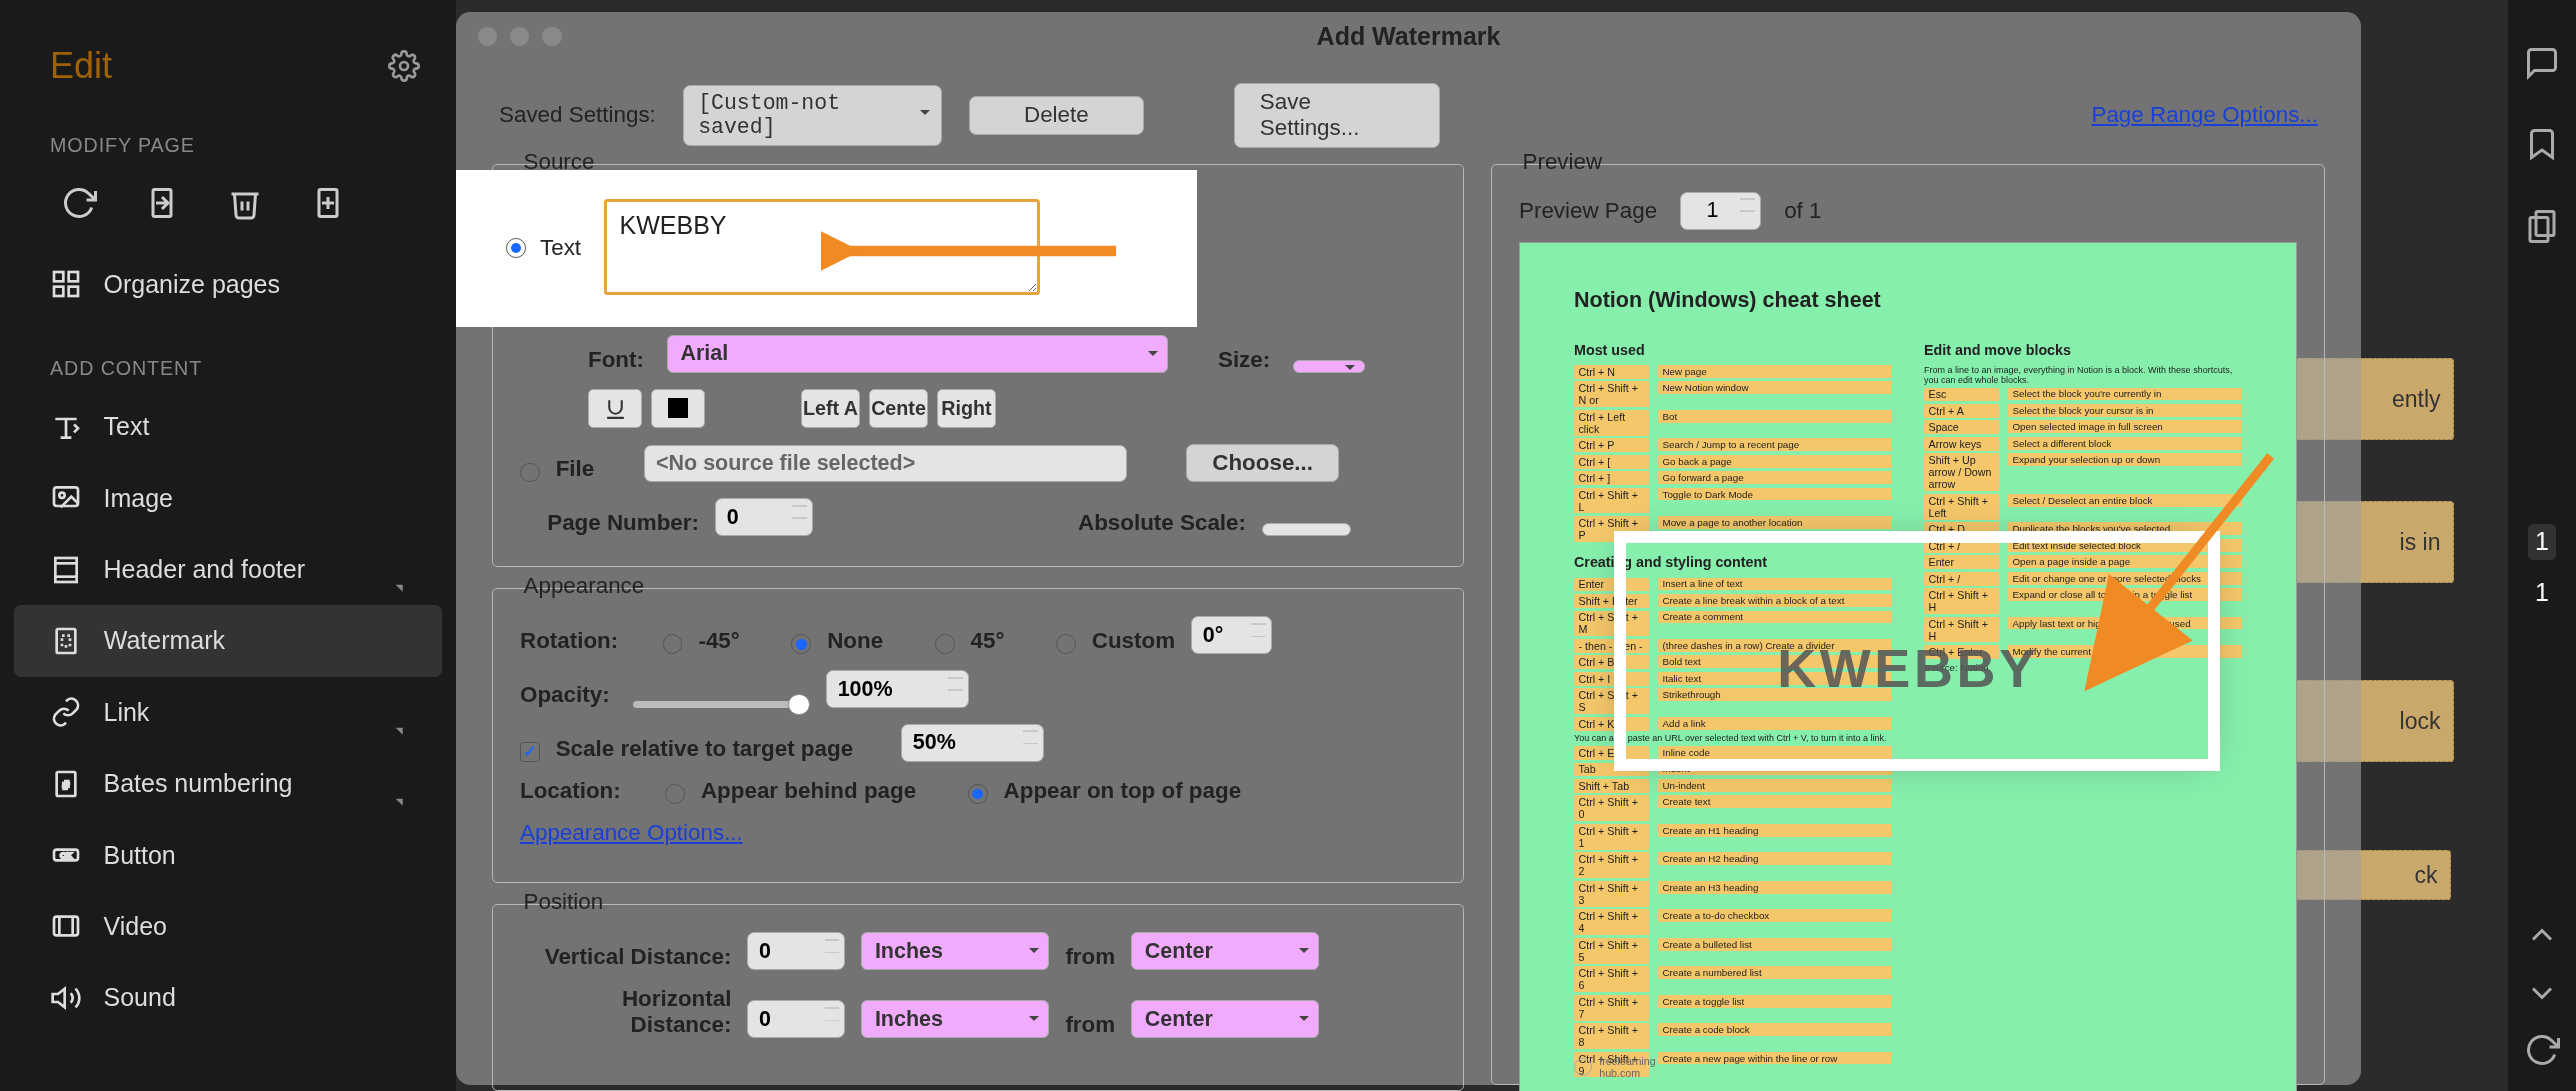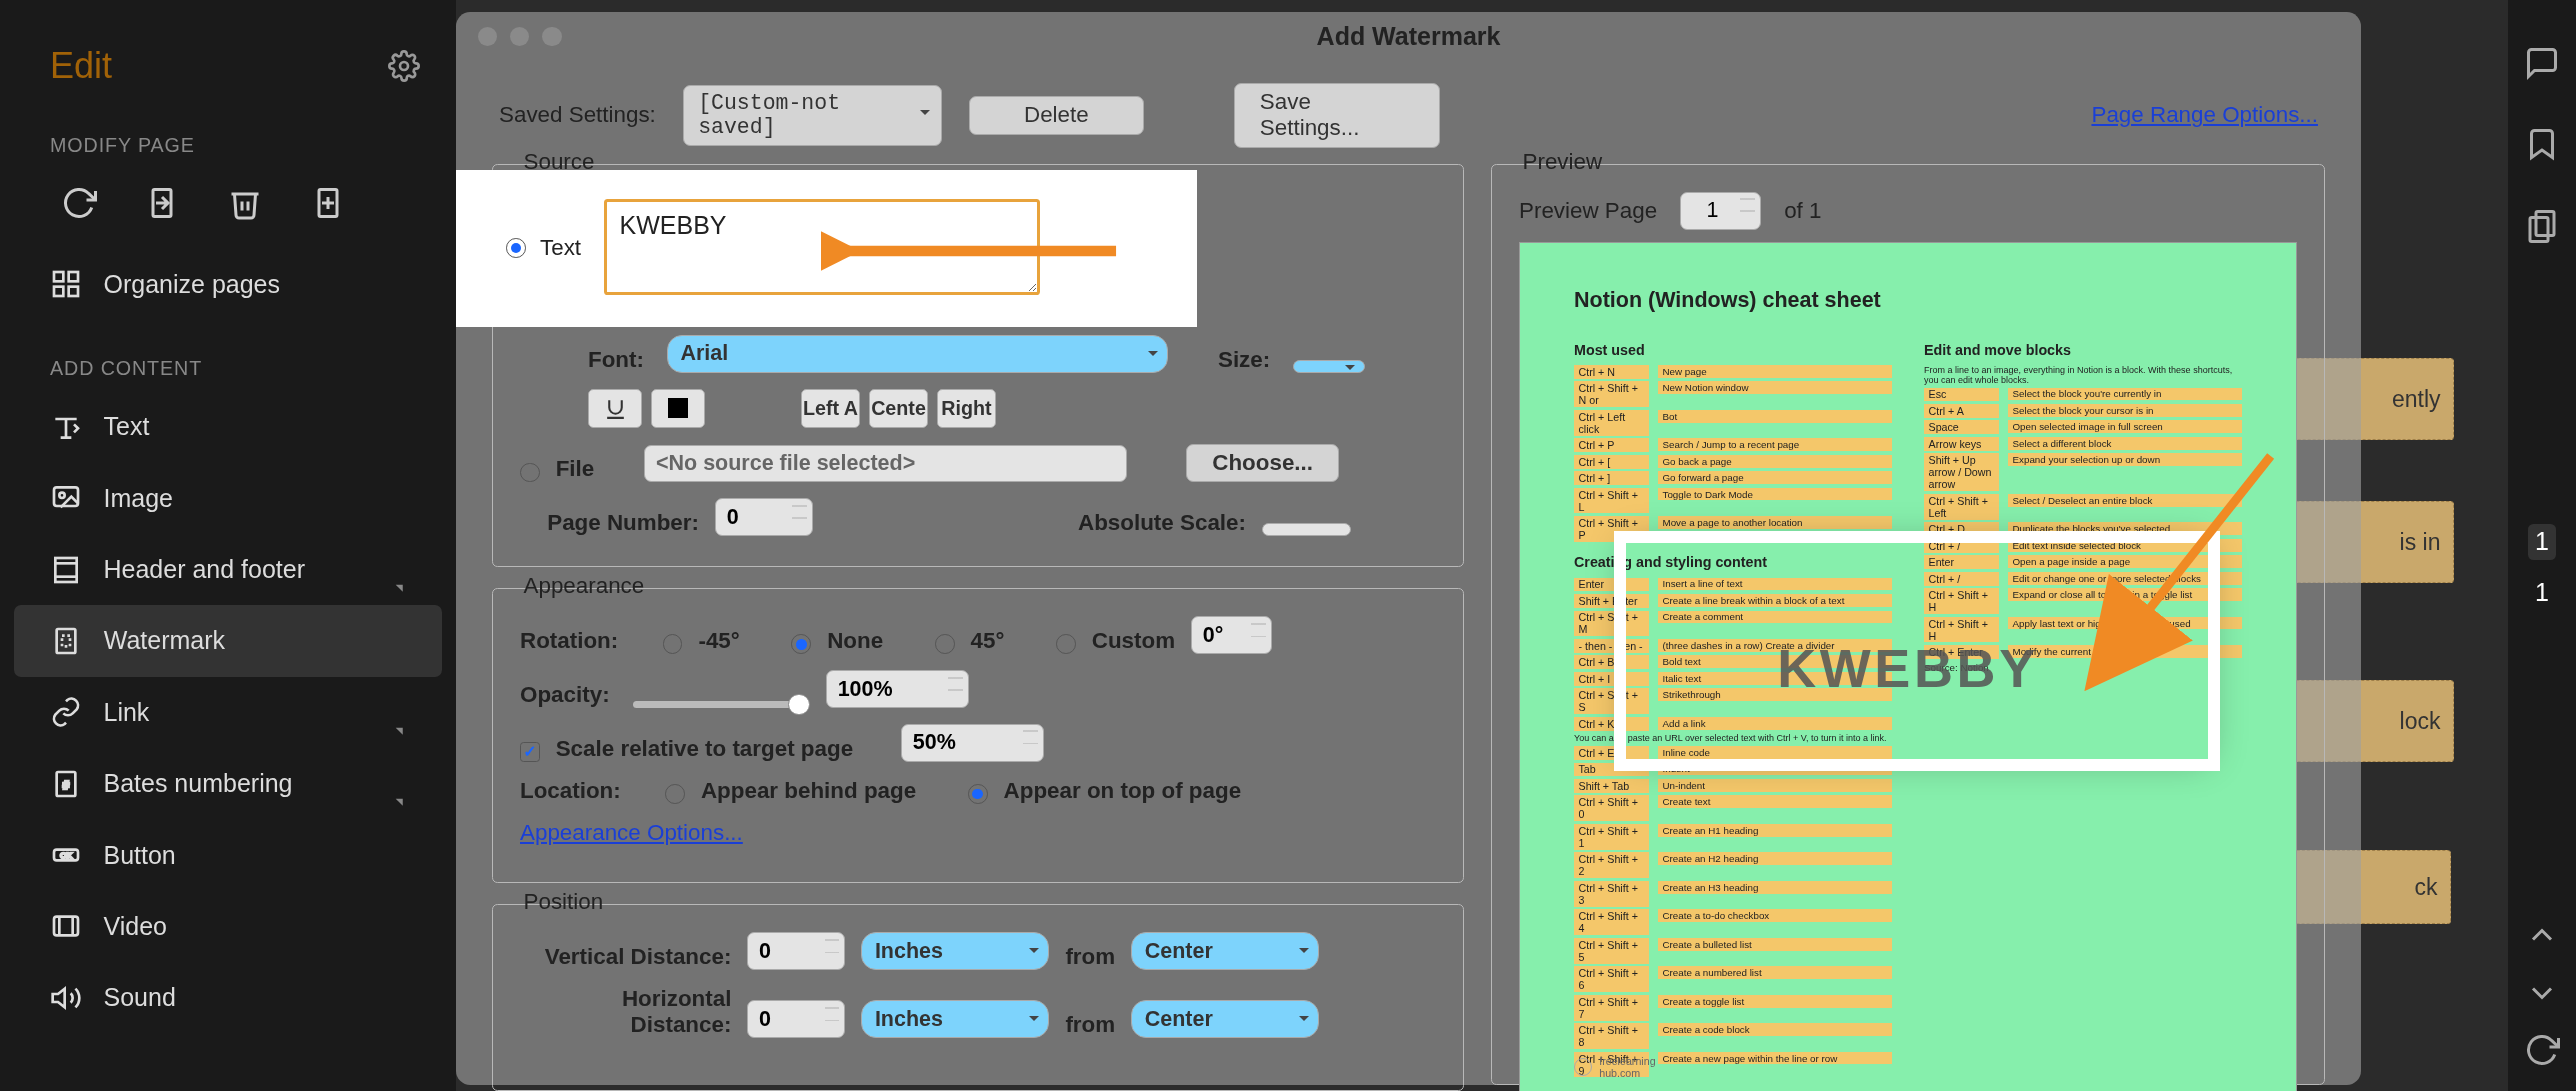--- a/index.html
+++ b/index.html
@@ -21,21 +21,21 @@
 
 .right-toolbar { position: absolute; right: 0; top: 0; width: 68px; height: 100%; background: #1a1a1a; display: flex; flex-direction: column; align-items: center; padding-top: 45px; gap: 45px; }
 .right-toolbar .rb-icon { width: 36px; height: 36px; color: #aaa; cursor: pointer; }
 .page-counter { position: absolute; right: 0; top: 48%; width: 68px; color: #fff; font-size: 25px; text-align: center; display:flex; flex-direction:column; gap: 18px; }
 .page-counter .current { background: #333; border-radius: 5.4px; padding: 3.6px 7.2px; display:inline-block; margin: 0 auto; }
 
 
 .dimmed { position: absolute; left: 456px; top: 0; right: 68px; bottom: 0; background: #2b2b2b; }
 .peek { position: absolute; right: 54px; top: 358px; width: 411px; display:flex; flex-direction:column; gap: 61px; }
 .peek-strip { height: 82px; background: #c9a86b; border-radius: 3.6px; border: 1.8px dashed #a0804a; display:flex; align-items:center; padding: 0 12.5px; font-size: 23px; color: #333; }
-.peek-strip.small { width: 233px; height:74px; }
+.peek-strip.small { width: 233px; height:50px; }
 
 
 .modal { position: absolute; left: 456px; top: 11.6px; width: 1905px; height: 1073px; background: rgba(160,160,160,0.62); border-radius: 14.3px; }
 .modal .inner { position:absolute; inset:0; }
 .titlebar { height: 50px; display: flex; align-items: center; padding: 0 21.5px; position: relative; }
 .traffic { display: flex; gap: 12.5px; }
 .traffic-btn { width: 19.7px; height: 19.7px; border-radius: 50%; background: #8a8a8a; }
 .modal-title { position: absolute; left: 50%; transform: translateX(-50%); font-size: 25px; color: #222; font-weight: 600; }
 
 .top-row { display: flex; align-items: center; gap: 27px; padding: 21.5px 43px 16px 43px; }
@@ -54,21 +54,21 @@
 
 
 .source-highlight { position: absolute; left: 456px; top: 170px; width: 741px; height: 157px; background: #fff; z-index: 10; display:flex; align-items:flex-start; padding: 29px 27px 18px 50px; gap: 23px; }
 .radio { width: 19.7px; height: 19.7px; border-radius: 50%; border: 1.8px solid #555; display:inline-block; position:relative; }
 .radio.checked::after { content:""; position:absolute; inset:3.6px; border-radius:50%; background:#1a66ff; }
 .text-input { width: 436px; height: 96px; border: 3.6px solid #e8a33c; border-radius: 3.6px; padding: 9px 12.5px; font-size: 25px; color: #222; background:#fff; }
 .arrow-orange { position: absolute; right: 72px; top: 54px; }
 
 .row { display: flex; align-items: flex-end; gap: 16px; margin-bottom: 16px; font-weight: bold; }
 .label-r { font-size: 22.4px; color: #222; min-width: auto; text-align: right; }
-.dropdown { background: #7dd3fc; border: 0.9px solid #aaa; border-radius: 15px; padding: 5.4px 36px 5.4px 12.5px; font-size: 21.5px; color: #333; position:relative; }
+.dropdown { background: #f0abfc; border: 0.9px solid #aaa; border-radius: 6px; padding: 5.4px 36px 5.4px 12.5px; font-size: 21.5px; color: #333; position:relative; }
 .dropdown::after { content:""; position:absolute; right:9px; top:42%; width:0;height:0;border-left:5.4px solid transparent;border-right:5.4px solid transparent;border-top:5.4px solid #444; }
 .seg { display:flex; gap: 9px; }
 .seg-btn { border: 0.9px solid #aaa; background:#e4e4e4; border-radius:5.4px; width:54px; height:39px; display:flex;align-items:center;justify-content:center; font-size:12.5px; color:#333; overflow:hidden; }
 .seg-btn.wide { width: 59px; font-size: 19.7px; }
 .seg-btn.icon svg{width:25px;height:25px;}
 .numfield { background:#e4e4e4; border:0.9px solid #aaa; border-radius:7.2px; padding:5.4px 27px 5.4px 10.7px; font-size:21.5px; width:98px; position:relative; }
 .numfield::after{content:"";position:absolute;right:5.4px;top:5.4px;bottom:5.4px;width:14.3px;background:linear-gradient(#888 0,#888 1.8px,transparent 1.8px,transparent 50%,#888 50%,#888 calc(50% + 1.8px),transparent calc(50% + 1.8px));opacity:0.3;}
 .file-field { background:#e4e4e4; border:0.9px solid #aaa; border-radius:7.2px; padding:5.4px 10.7px; font-size:21.5px; color:#666; width:483px; }
 .slider { width:170px; height:7.2px; background:#bbb; border-radius:3.6px; position:relative; margin: 0 7.2px; }
 .slider-thumb { position:absolute; right:-7.2px; top:-7.2px; width:21.5px;height:21.5px;border-radius:50%;background:#fff;border:0.9px solid #888; }

